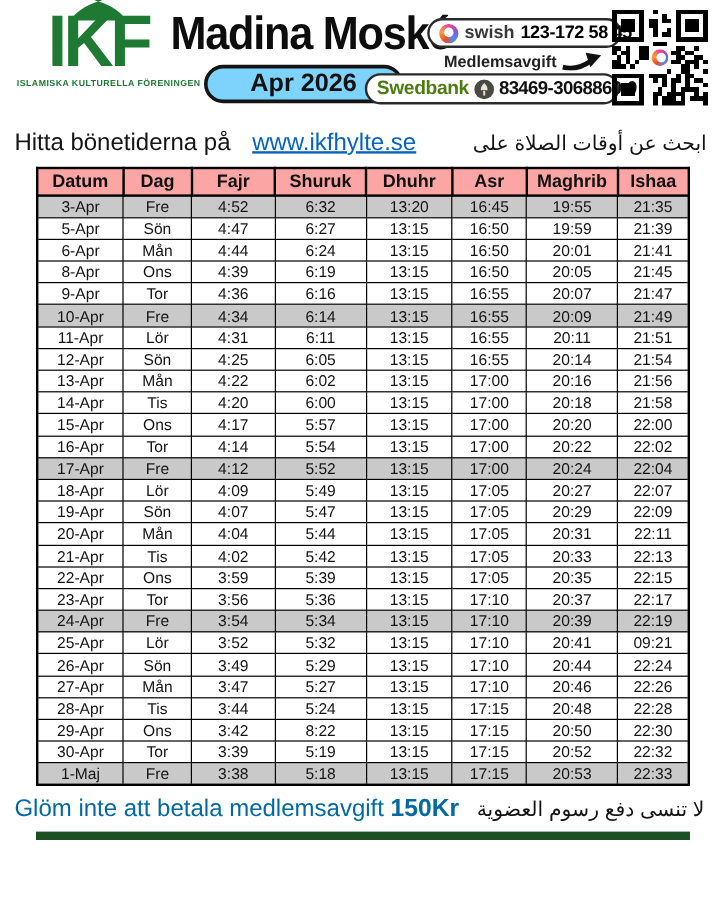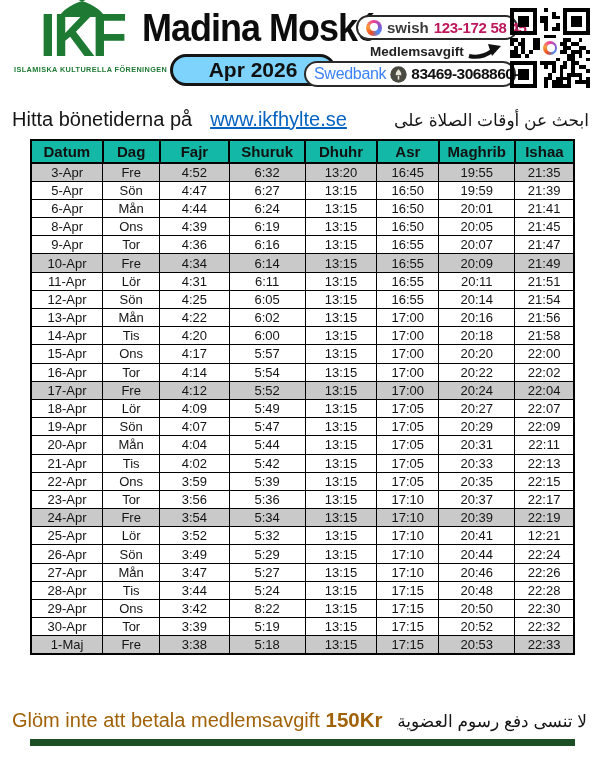--- a/index.html
+++ b/index.html
@@ -21,42 +21,42 @@
   .title-block{position:absolute;left:142px;top:8px;width:222px;text-align:center;}
   .main-title{font-size:36px;line-height:40px;font-weight:bold;letter-spacing:-1px;color:#0d0d0d;transform:scaleY(1.08);white-space:nowrap;}
   .month-pill{display:inline-block;margin-top:6px;border:3px solid #151515;border-radius:16px;padding:1px 36px;font-size:21px;font-weight:bold;background:#7dd3fc;}
   .pay-block{position:absolute;left:356px;top:15px;width:162px;}
   .pill{display:flex;align-items:center;background:#fff;border:2.5px solid #2a2a2a;border-radius:17px;padding:2px 8px;white-space:nowrap;}
   .swish-pill{gap:5px;}
   .swirl{width:16px;height:16px;border-radius:50%;flex:0 0 16px;
     background:conic-gradient(from 210deg,#ef4b23,#f8a03c,#f0429b,#8d53c6,#4a8df8,#ef4b23);position:relative;}
   .swirl::after{content:"";position:absolute;left:4px;top:3px;width:8px;height:8px;border-radius:50%;background:#fff;}
   .swish-word{font-size:15px;font-weight:bold;color:#3a3a3a;}
-  .swish-num{font-size:15px;font-weight:bold;color:#be185d;letter-spacing:-0.3px;}
+  .swish-num{font-size:15px;font-weight:bold;color:#000000;letter-spacing:-0.3px;}
   .medlem{display:flex;align-items:center;justify-content:flex-start;gap:4px;margin:3px 0 2px 14px;font-size:13.5px;font-weight:bold;color:#222;}
   .swed-pill{gap:4px;margin-left:-52px;width:212px;border-width:2px;border-radius:15px;}
-  .swed-word{font-size:16px;font-weight:normal;color:#3b82f6;letter-spacing:-0.3px;}
+  .swed-word{font-size:16px;font-weight:bold;color:#4d7c0f;letter-spacing:-0.3px;}
   .swed-num{font-size:15.5px;font-weight:bold;color:#111;letter-spacing:-0.5px;}
   .swed-icon{width:17px;height:17px;flex:0 0 17px;}
   .qr{position:absolute;right:11px;top:8px;width:80px;height:80px;}
   .qr .swirl{position:absolute;left:31px;top:31px;width:18px;height:18px;border:2px solid #fff;}
   
   .subline{display:flex;align-items:baseline;justify-content:space-between;margin:12px 12px 8px 12px;}
   .sub-left{display:flex;align-items:baseline;gap:18px;}
   .sub-sv{font-size:20px;color:#151515;}
   .sub-link{font-size:20px;color:var(--blue);text-decoration:underline;cursor:pointer;}
   .sub-ar{font-size:17px;direction:rtl;color:#151515;}
   
   table{border-collapse:collapse;width:545px;margin:0 auto 0 30px;table-layout:fixed;border:2px solid #000;}
-  th{border:2px solid #000;font-size:15px;font-weight:bold;height:23px;background:#14b8a6;padding:0;}
+  th{border:2px solid #000;font-size:15px;font-weight:bold;height:23px;background:#fca5a5;padding:0;}
   td{border:1px solid #000;font-size:13px;height:18.2px;text-align:center;padding:0;color:#141414;}
   tr.fre td{background:var(--gray);}
   
   .footline{display:flex;align-items:baseline;justify-content:space-between;margin:7px 14px 0 12px;}
-  .foot-sv{font-size:20px;color:#a16207;margin-top:46px;}
+  .foot-sv{font-size:20px;color:#0369a1;}
   .foot-amount{font-weight:bold;font-size:20.5px;}
   .foot-ar{font-size:17px;direction:rtl;color:#151515;}
   .bottom-bar{width:545px;height:7px;margin:7px auto 0 30px;background:var(--bar);}
 </style>
 </head>
 <body>
 
 <header class="top">
   <div class="logo">
     <div class="logo-letters">IKF</div>
@@ -546,21 +546,21 @@
         <td>22:19</td>
       </tr>
       <tr>
         <td>25-Apr</td>
         <td>Lör</td>
         <td>3:52</td>
         <td>5:32</td>
         <td>13:15</td>
         <td>17:10</td>
         <td>20:41</td>
-        <td>12:21</td>
+        <td>09:21</td>
       </tr>
       <tr>
         <td>26-Apr</td>
         <td>Sön</td>
         <td>3:49</td>
         <td>5:29</td>
         <td>13:15</td>
         <td>17:10</td>
         <td>20:44</td>
         <td>22:24</td>

